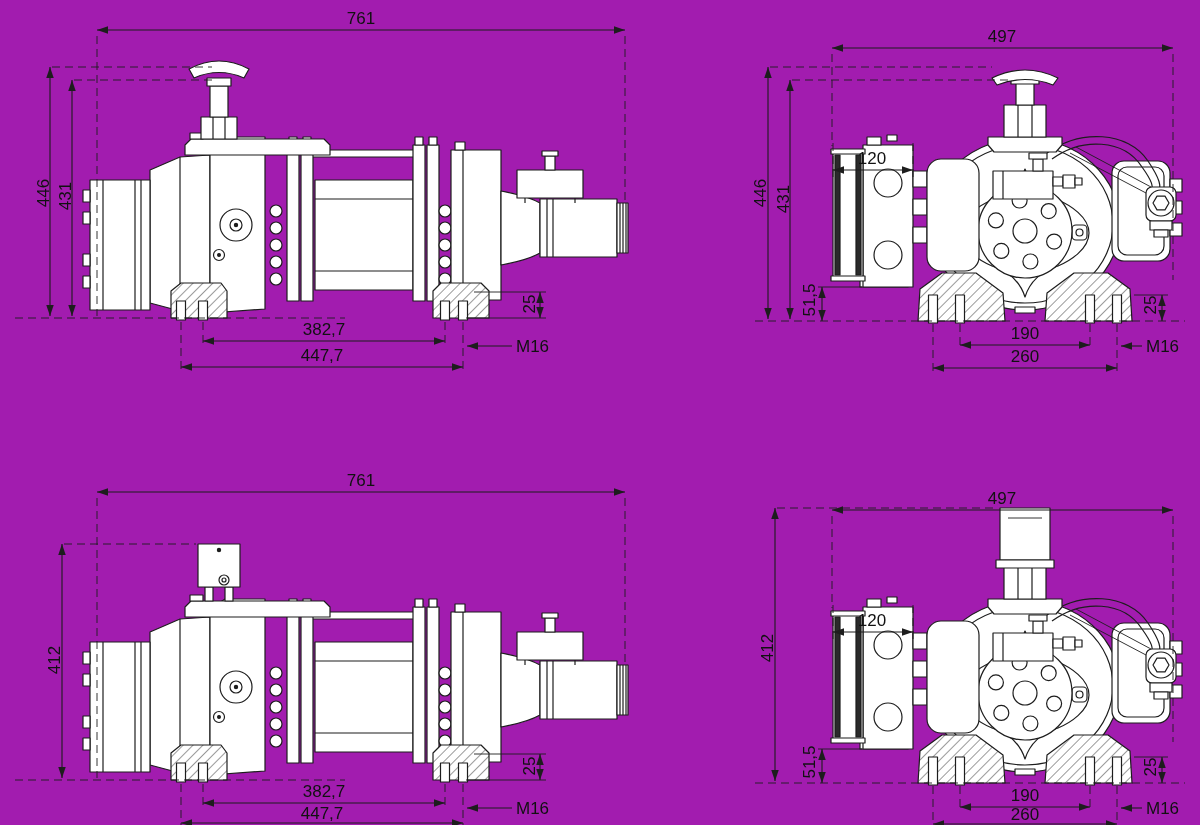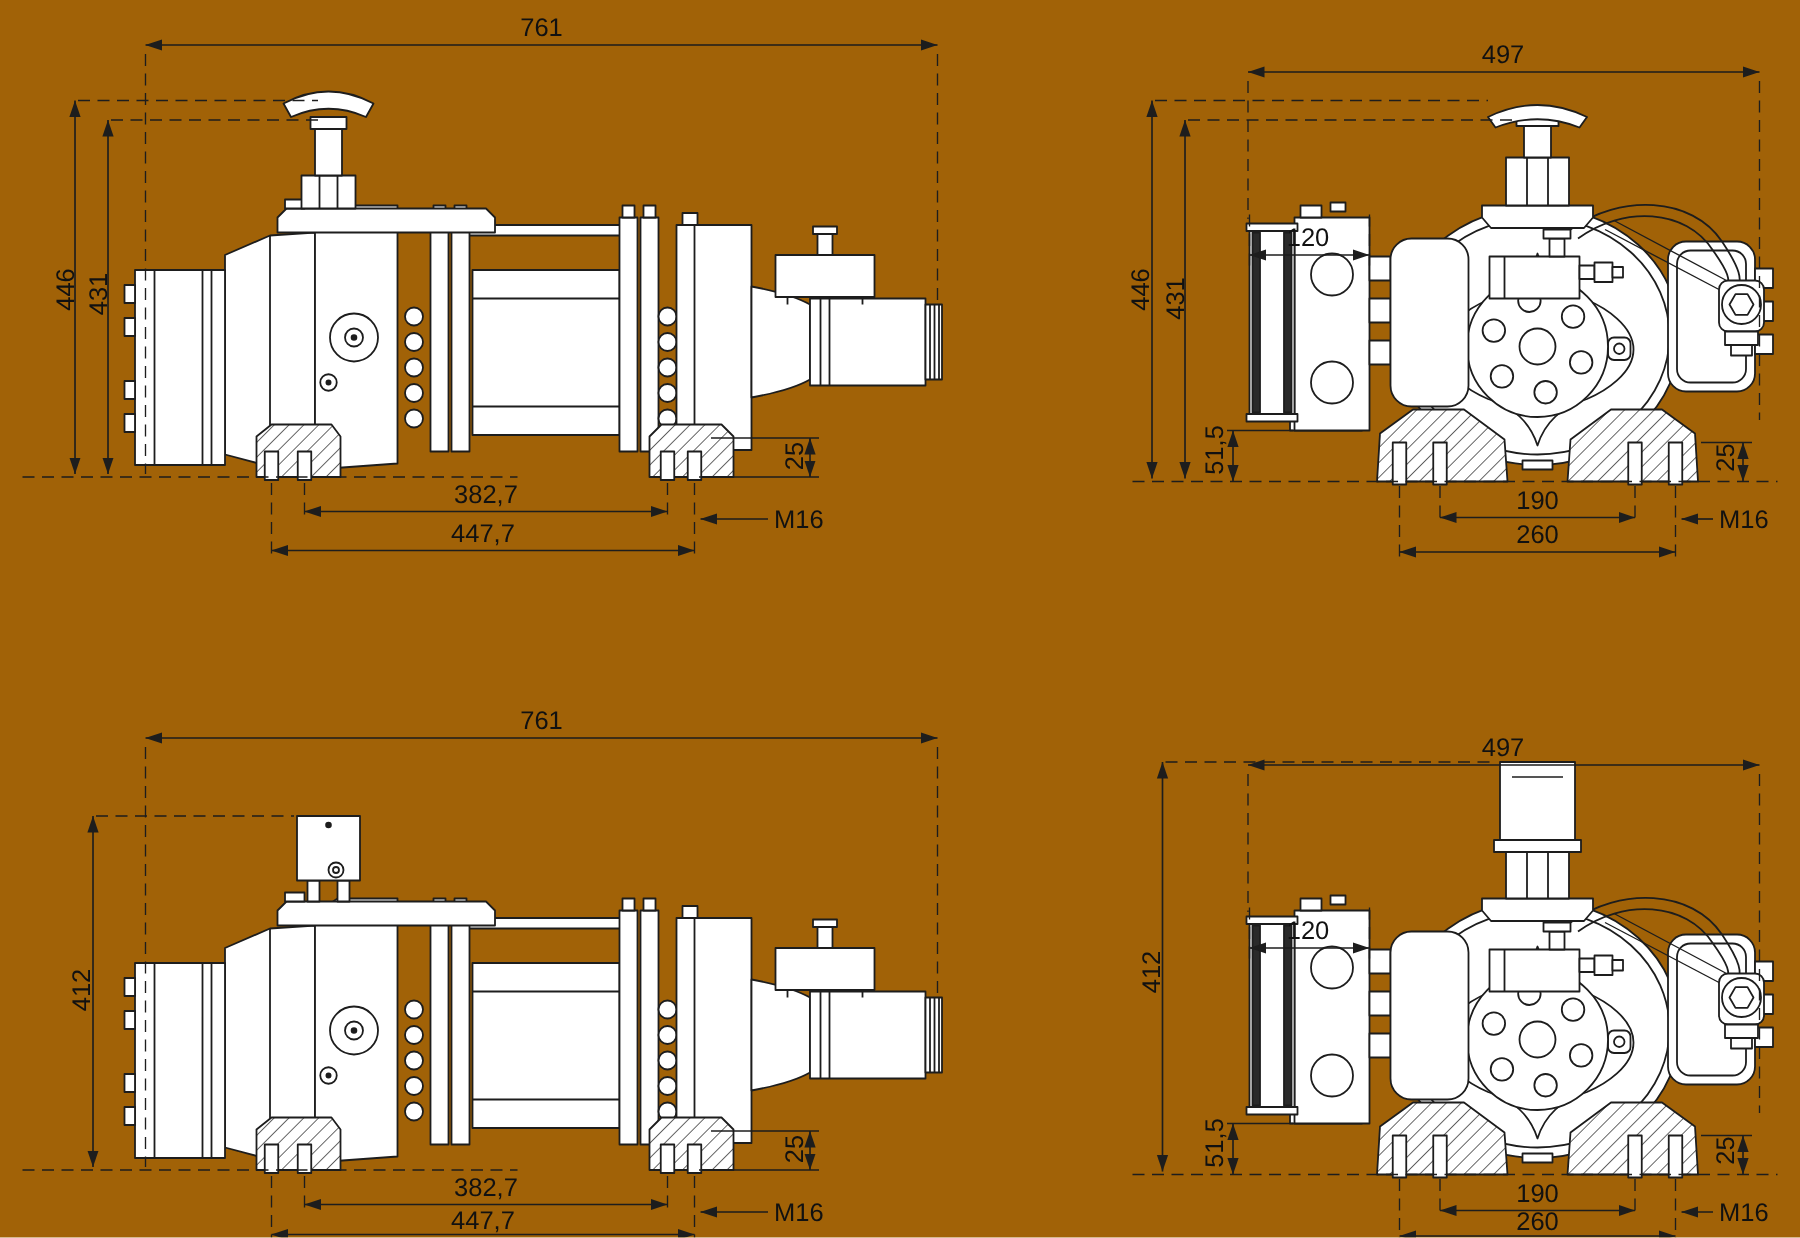--- a/index.html
+++ b/index.html
@@ -1,16 +1,16 @@
 <!DOCTYPE html>
 <html><head>
 <meta charset="utf-8">
 <style>
   html,body{margin:0;padding:0;background:#ffffff;}
-  .canvas{width:1200px;height:825px;background:#a16207;position:relative;overflow:hidden;}
+  .canvas{width:1200px;height:825px;background:#a21caf;position:relative;overflow:hidden;}
   svg{display:block;}
   .dimtxt{font-family:"Liberation Sans",sans-serif;font-size:17px;fill:#111;}
   .dim{stroke:#1d1d1d;stroke-width:1.1;fill:none;}
   .ext{stroke:#1d1d1d;stroke-width:0.9;stroke-dasharray:8 5;fill:none;}
   .thin{stroke:#1d1d1d;stroke-width:0.9;fill:none;}
 </style>
 </head>
 <body>
 
 <div class="canvas">

